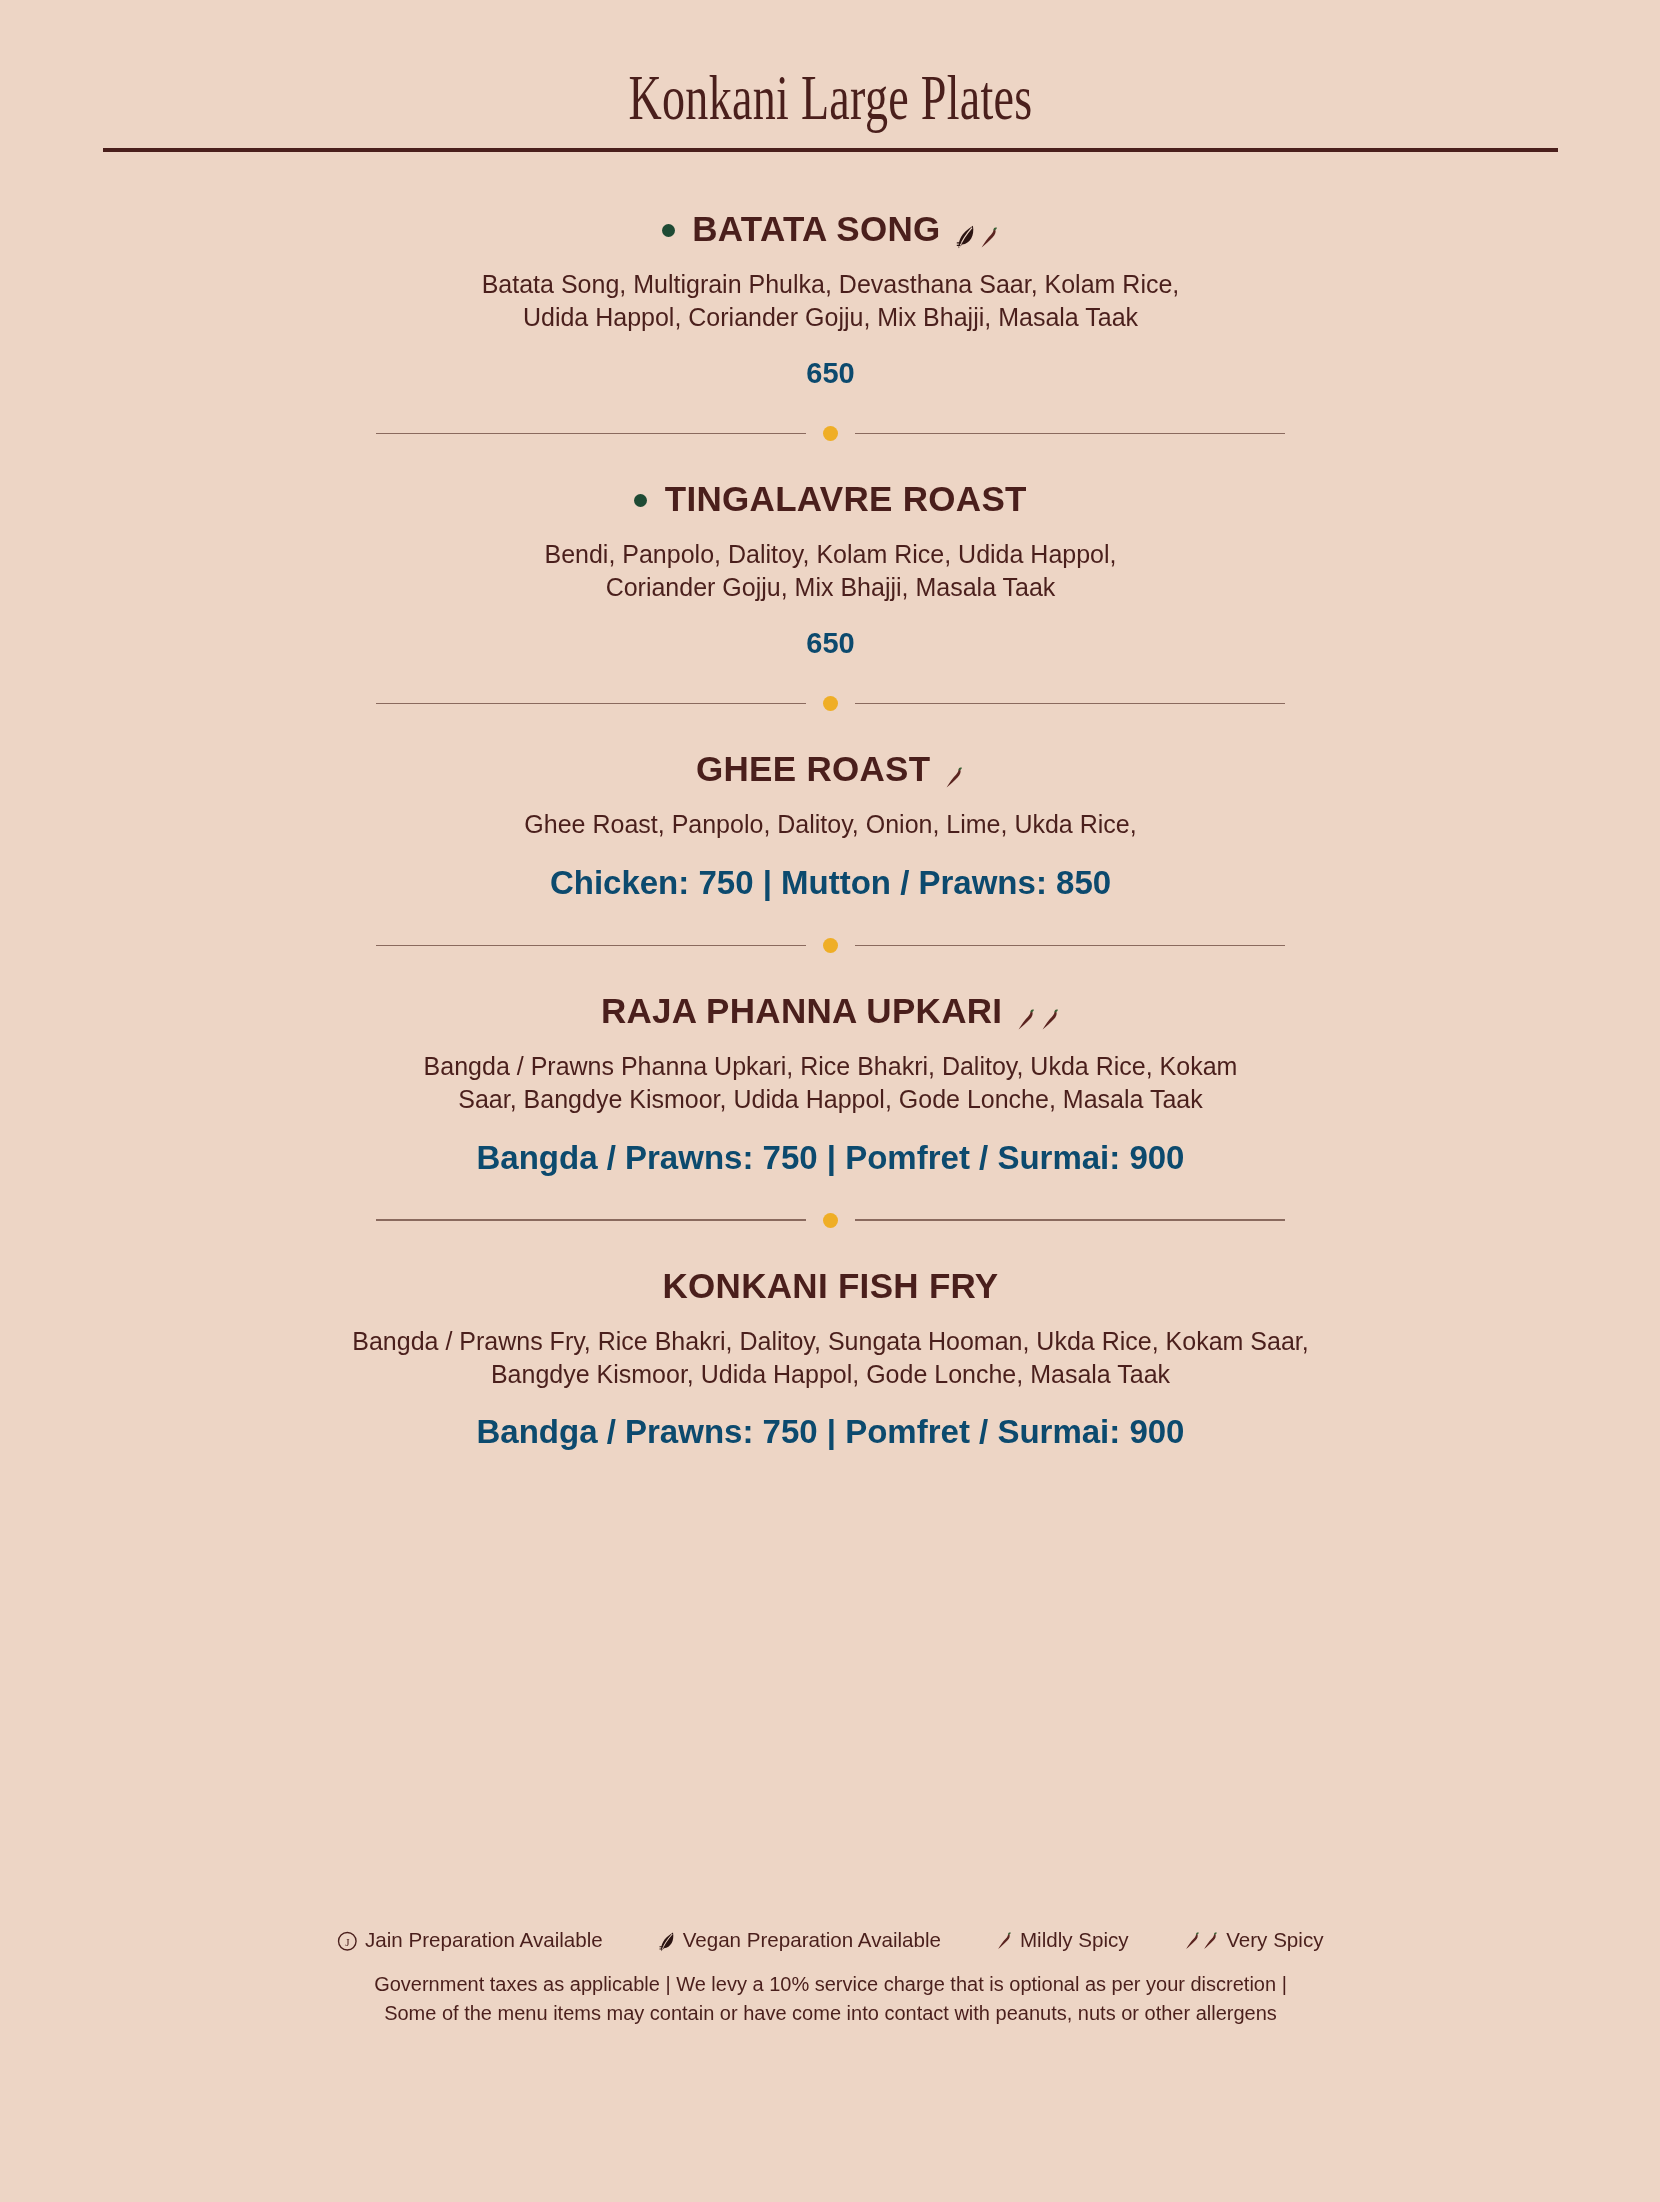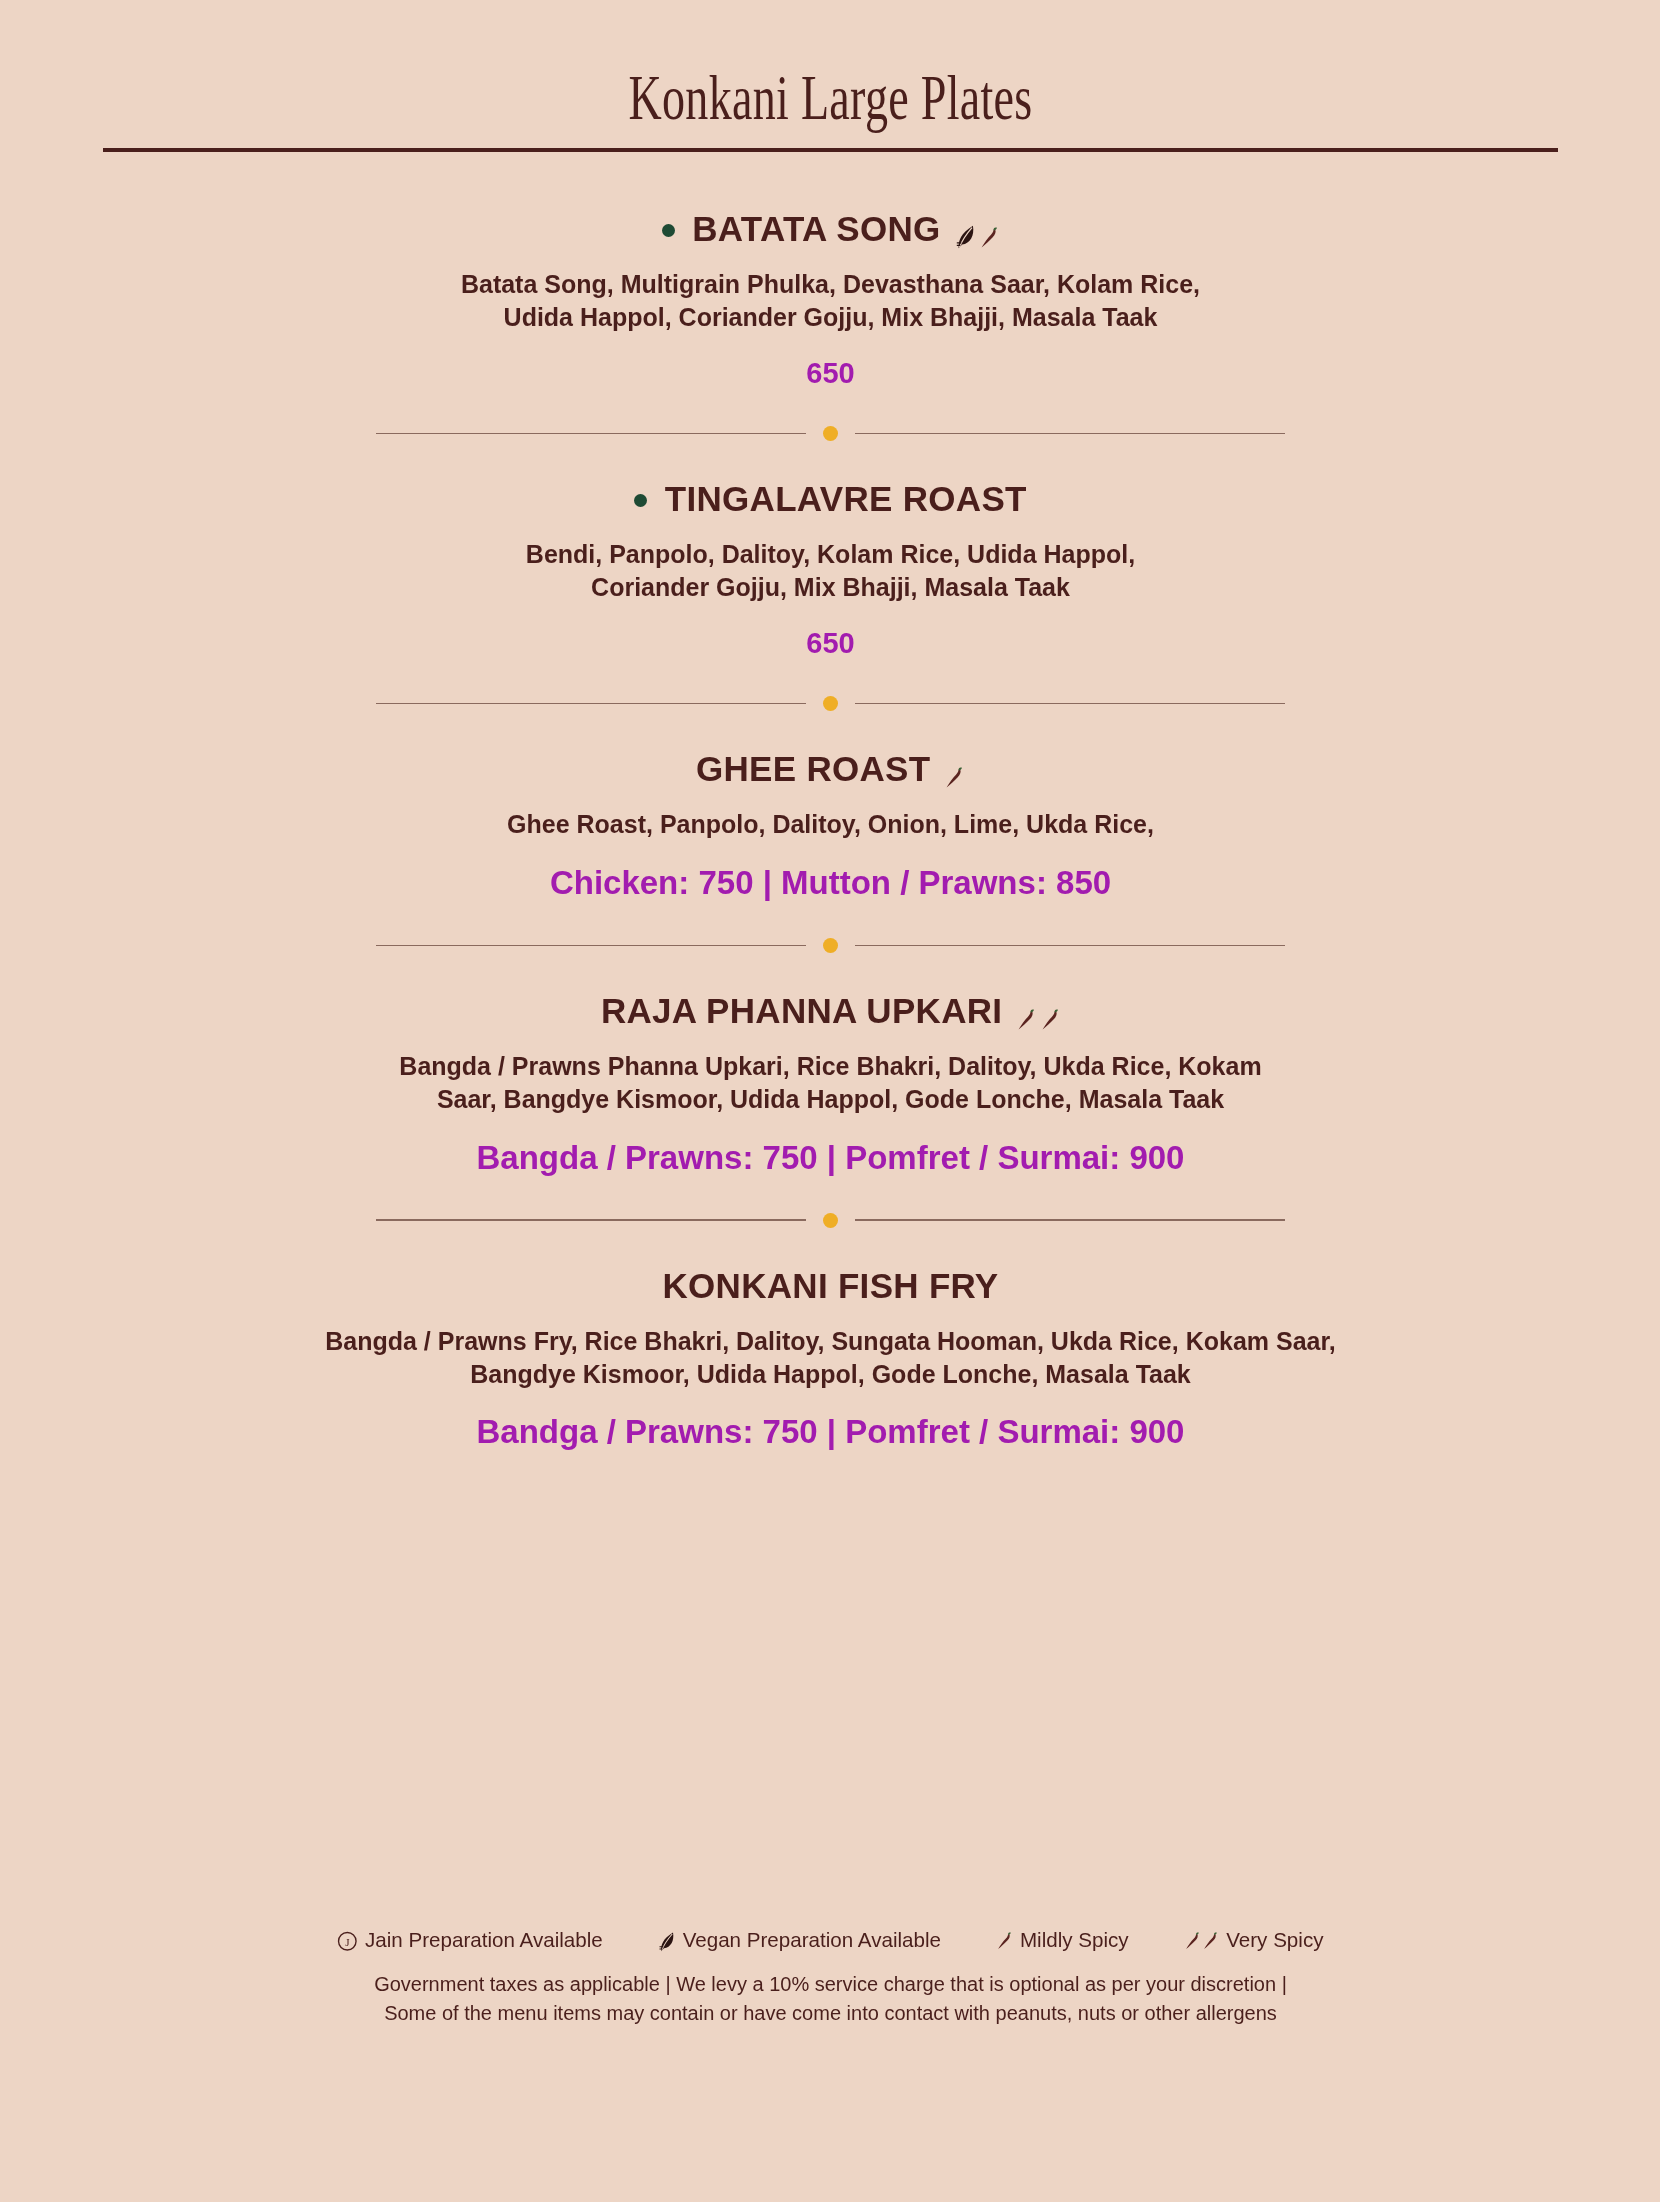--- a/index.html
+++ b/index.html
@@ -86,28 +86,28 @@
     gap: 2.6px;
   }
   .icon-leaf { display: inline-block; width: 21.5px; height: 25px; }
   .icon-chili { display: inline-block; width: 20.6px; height: 23px; }
 
   .item-desc {
     margin-top: 19px;
     font-size: 25px;
     line-height: 1.32;
     color: #4A1F1C;
-    font-weight: 700;
+    font-weight: 400;
   }
   .item-desc div { white-space: nowrap; }
   .item-price {
     margin-top: 22.4px;
     font-size: 29px;
     font-weight: 700;
-    color: #a21caf;
+    color: #0c4a6e;
     white-space: nowrap;
   }
   .item-price.large {
     font-size: 33px;
   }
 
   
   .divider {
     display: flex;
     align-items: center;

